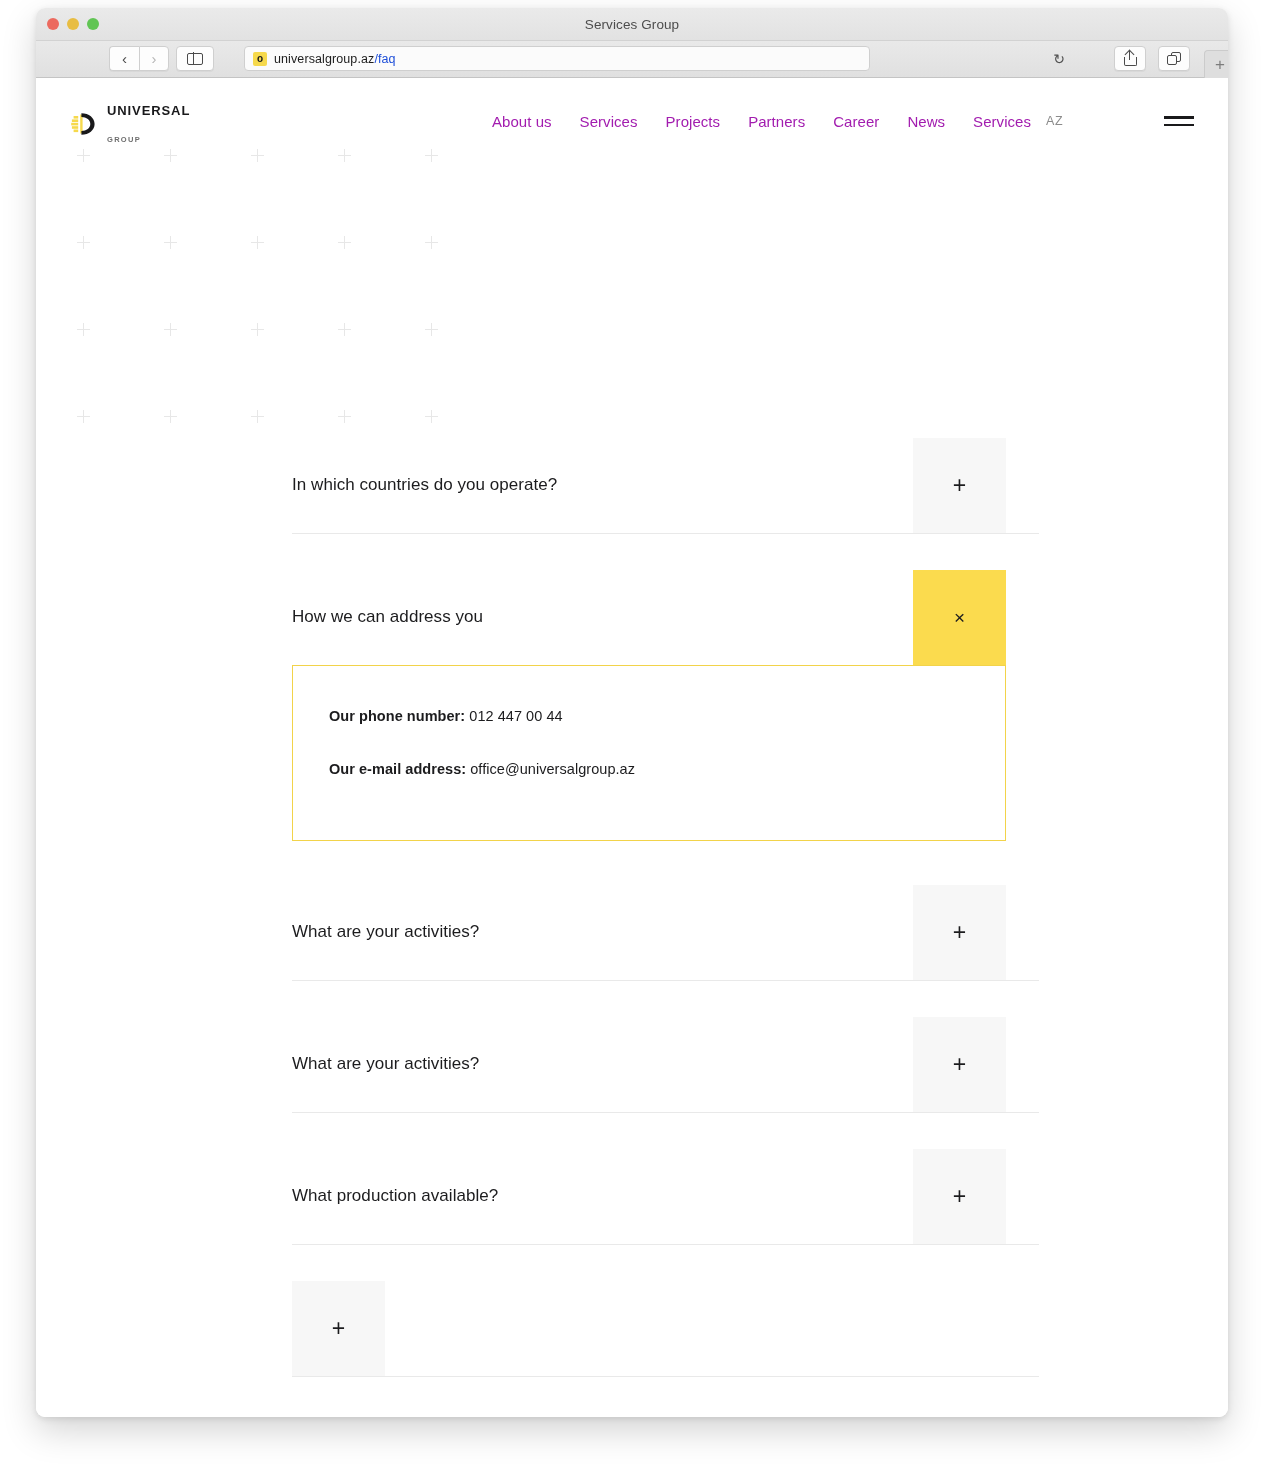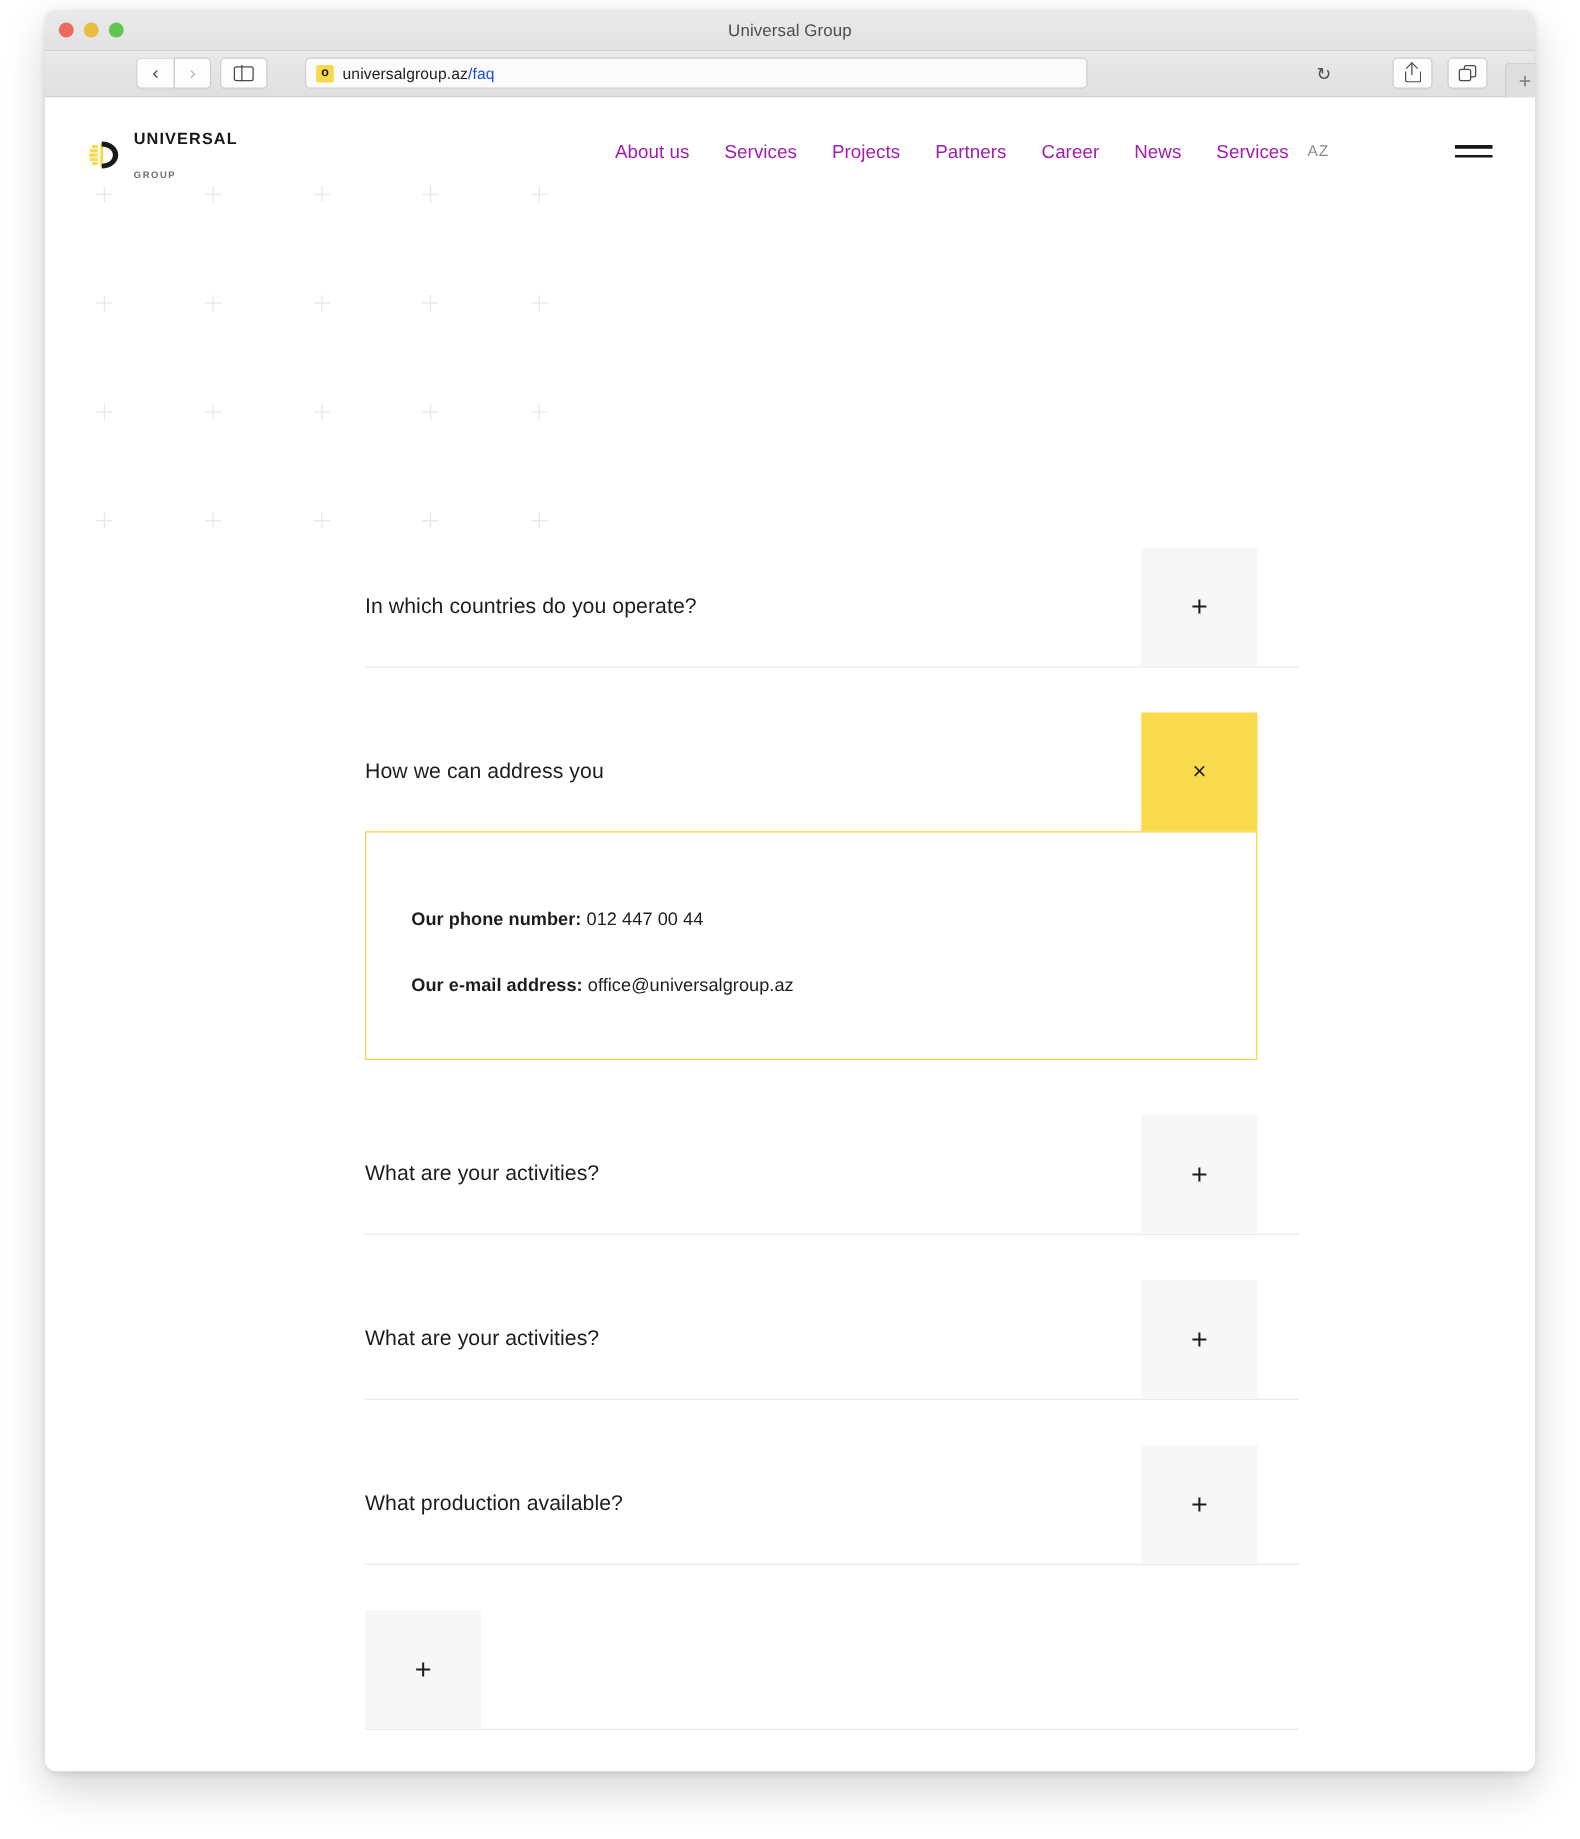--- a/index.html
+++ b/index.html
@@ -345,21 +345,21 @@
     height: 1px;
     background: #e9e9e9;
     width: 747px;
   }
 
   .faq-answer {
     position: relative;
     border: 1px solid #f2d34a;
     background: #ffffff;
     min-height: 176px;
-    padding: 60px 36px 46px 36px;
+    padding: 40px 36px 46px 36px;
     z-index: 2;
   }
   .answer-line {
     font-size: 14.5px;
     color: #1c1c1e;
     line-height: 1.5;
     letter-spacing: 0.05px;
   }
   .answer-line + .answer-line { margin-top: 31px; }
   .answer-label { font-weight: bold; }
@@ -371,21 +371,21 @@
 <body>
 
 <div class="browser-window">
 
   <div class="titlebar">
     <div class="traffic-lights">
       <span class="light red"></span>
       <span class="light yellow"></span>
       <span class="light green"></span>
     </div>
-    <div class="window-title">Universal Group</div>
+    <div class="window-title">Services Group</div>
   </div>
 
   <div class="toolbar">
     <div class="tb-btn nav-back">
       <span class="chev">‹</span>
     </div>
     <div class="tb-btn nav-forward">
       <span class="chev dim">›</span>
     </div>
     <div class="tb-btn sidebar-btn">

